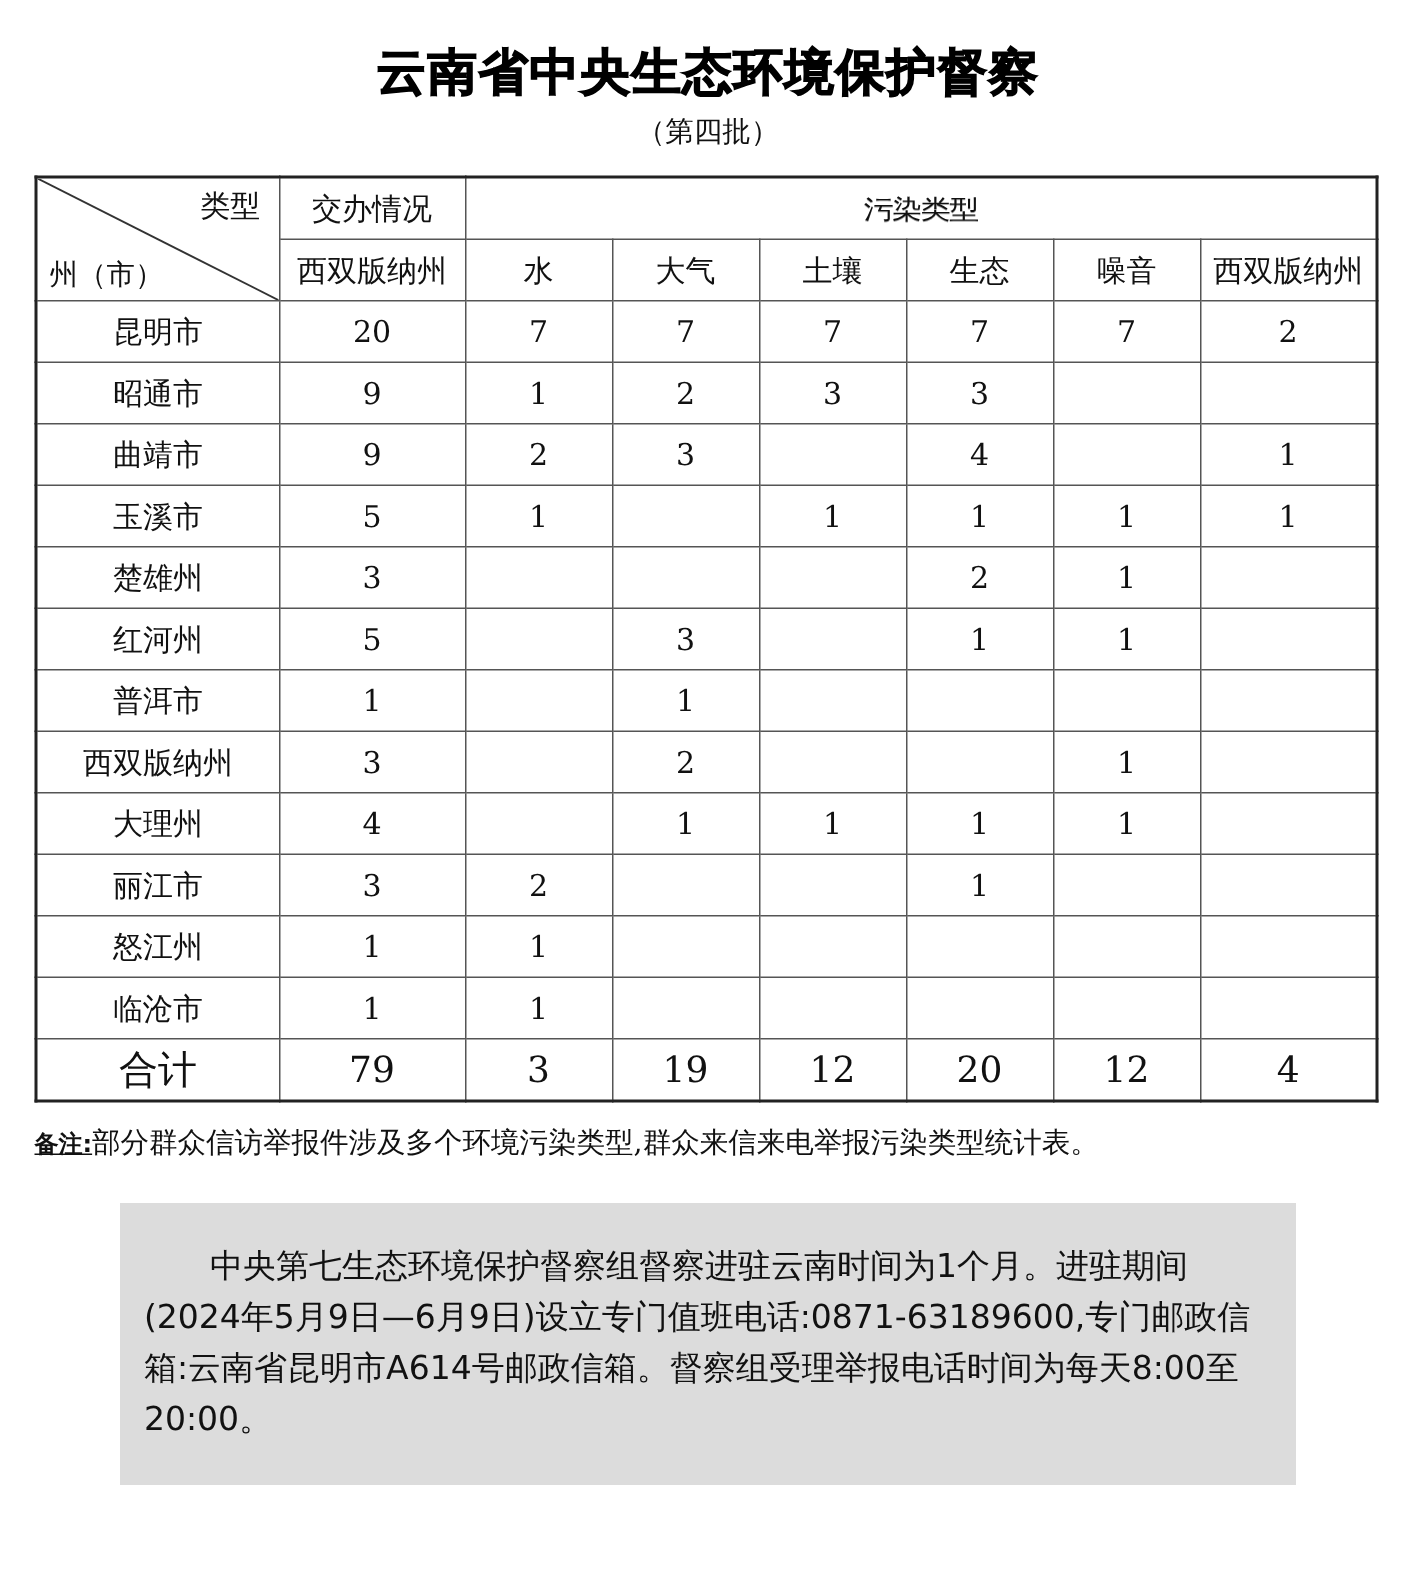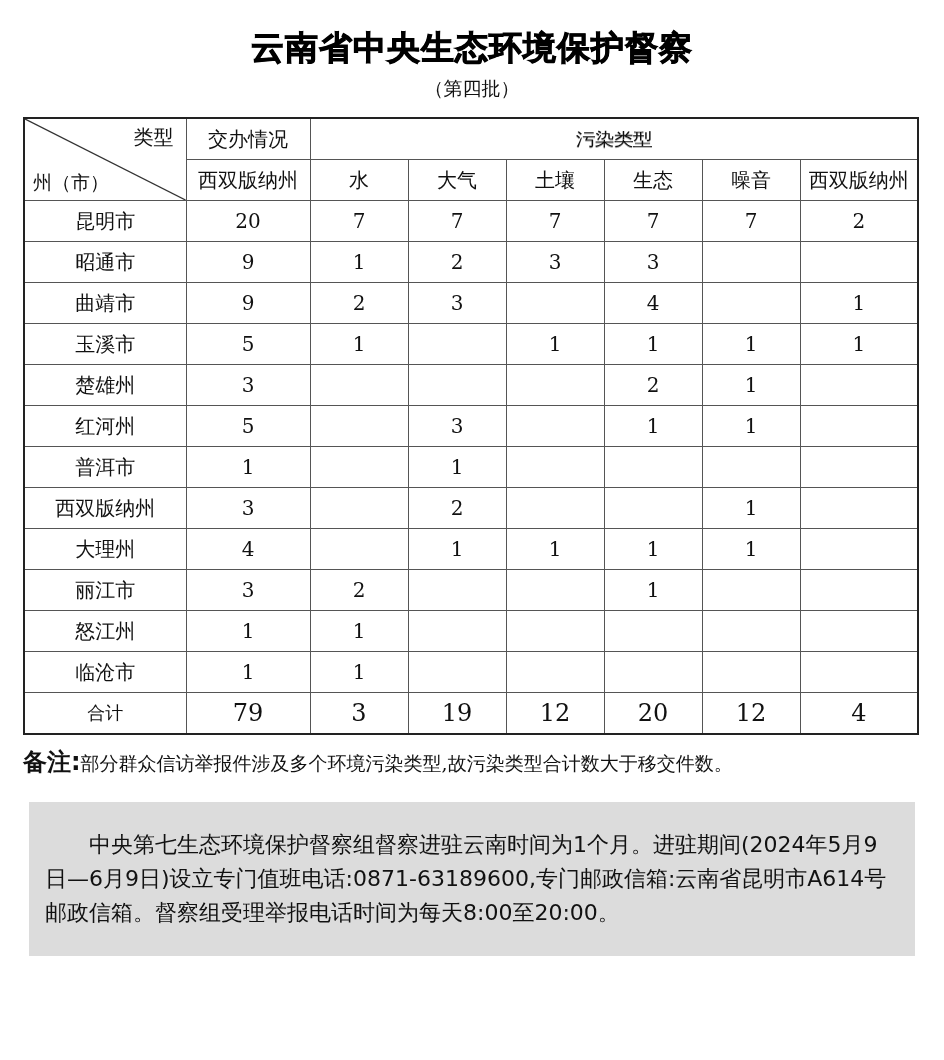--- a/index.html
+++ b/index.html
@@ -110,41 +110,42 @@
   td.region-name {
     font-size: 21px;
   }
   td.num {
     font-family: "DejaVu Serif", "Liberation Serif", serif;
     font-size: 21px;
   }
   tr.total td {
     font-size: 24px;
   }
-  tr.total td.region-name { font-size: 18px; text-align: center; }
+  tr.total td.region-name { font-size: 26px; text-align: center; }
 
   
   .footnote {
     width: 898px;
     margin: 14px auto 0 auto;
     font-family: "DejaVu Serif", "Liberation Serif", serif;
     font-size: 19px;
     color: #111;
     line-height: 26px;
     white-space: nowrap;
   }
   .footnote b.fn-label {
     font-family: "DejaVu Sans", "Liberation Sans", sans-serif;
     font-weight: bold;
-    font-size: 24px;
+    font-size: 16px;
+    text-decoration: underline;
   }
 
   
   .notice {
-    width: 886px;
+    width: 784px;
     margin: 26px auto 0 auto;
     background: #dcdcdc;
     padding: 26px 16px 26px 16px;
     box-sizing: border-box;
   }
   .notice p {
     margin: 0;
     font-family: "DejaVu Sans", "Liberation Sans", sans-serif;
     font-size: 22px;
     line-height: 34px;
@@ -322,17 +323,17 @@
         <td class="num">19</td>
         <td class="num">12</td>
         <td class="num">20</td>
         <td class="num">12</td>
         <td class="num">4</td>
       </tr>
     </tbody>
   </table>
 </div>
 
-<div class="footnote"><b class="fn-label">备注:</b><span>部分群众信访举报件涉及多个环境污染类型,故污染类型合计数大于移交件数。</span></div>
+<div class="footnote"><b class="fn-label">备注:</b><span>部分群众信访举报件涉及多个环境污染类型,群众来信来电举报污染类型统计表。</span></div>
 
 <div class="notice">
   <p>中央第七生态环境保护督察组督察进驻云南时间为1个月。进驻期间(2024年5月9日—6月9日)设立专门值班电话:0871-63189600,专门邮政信箱:云南省昆明市A614号邮政信箱。督察组受理举报电话时间为每天8:00至20:00。</p>
 </div>
 
 </body></html>

